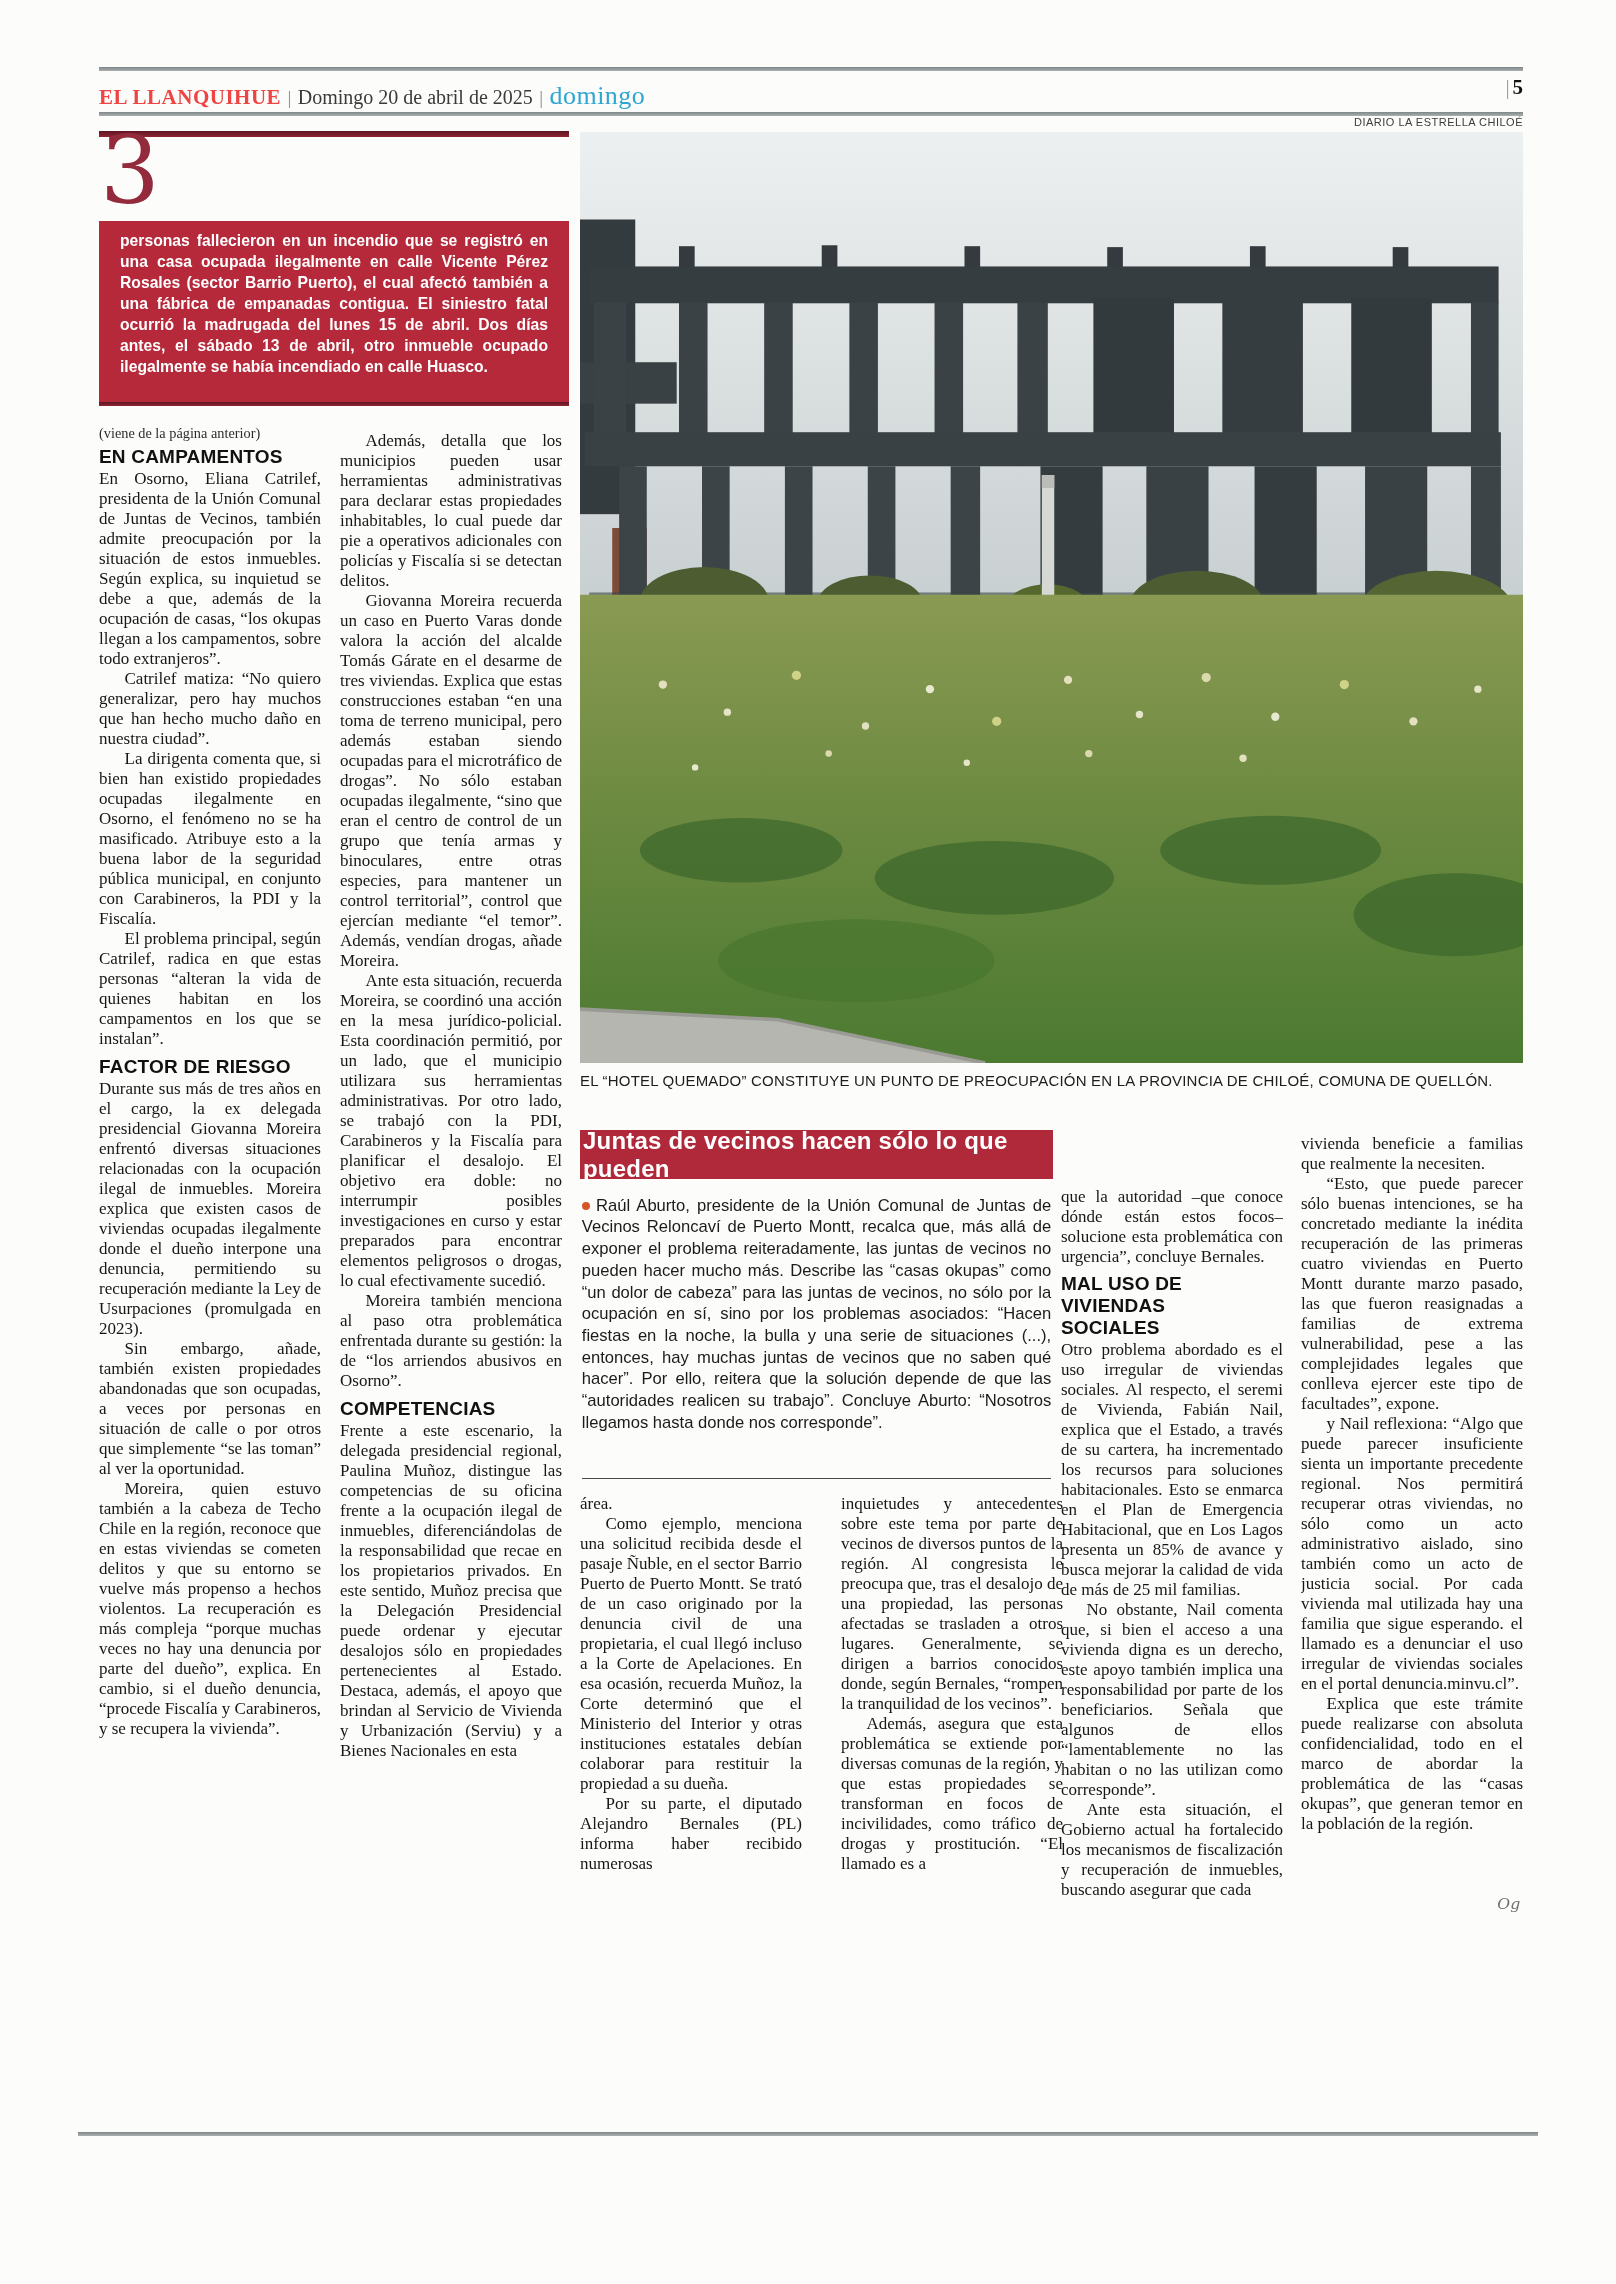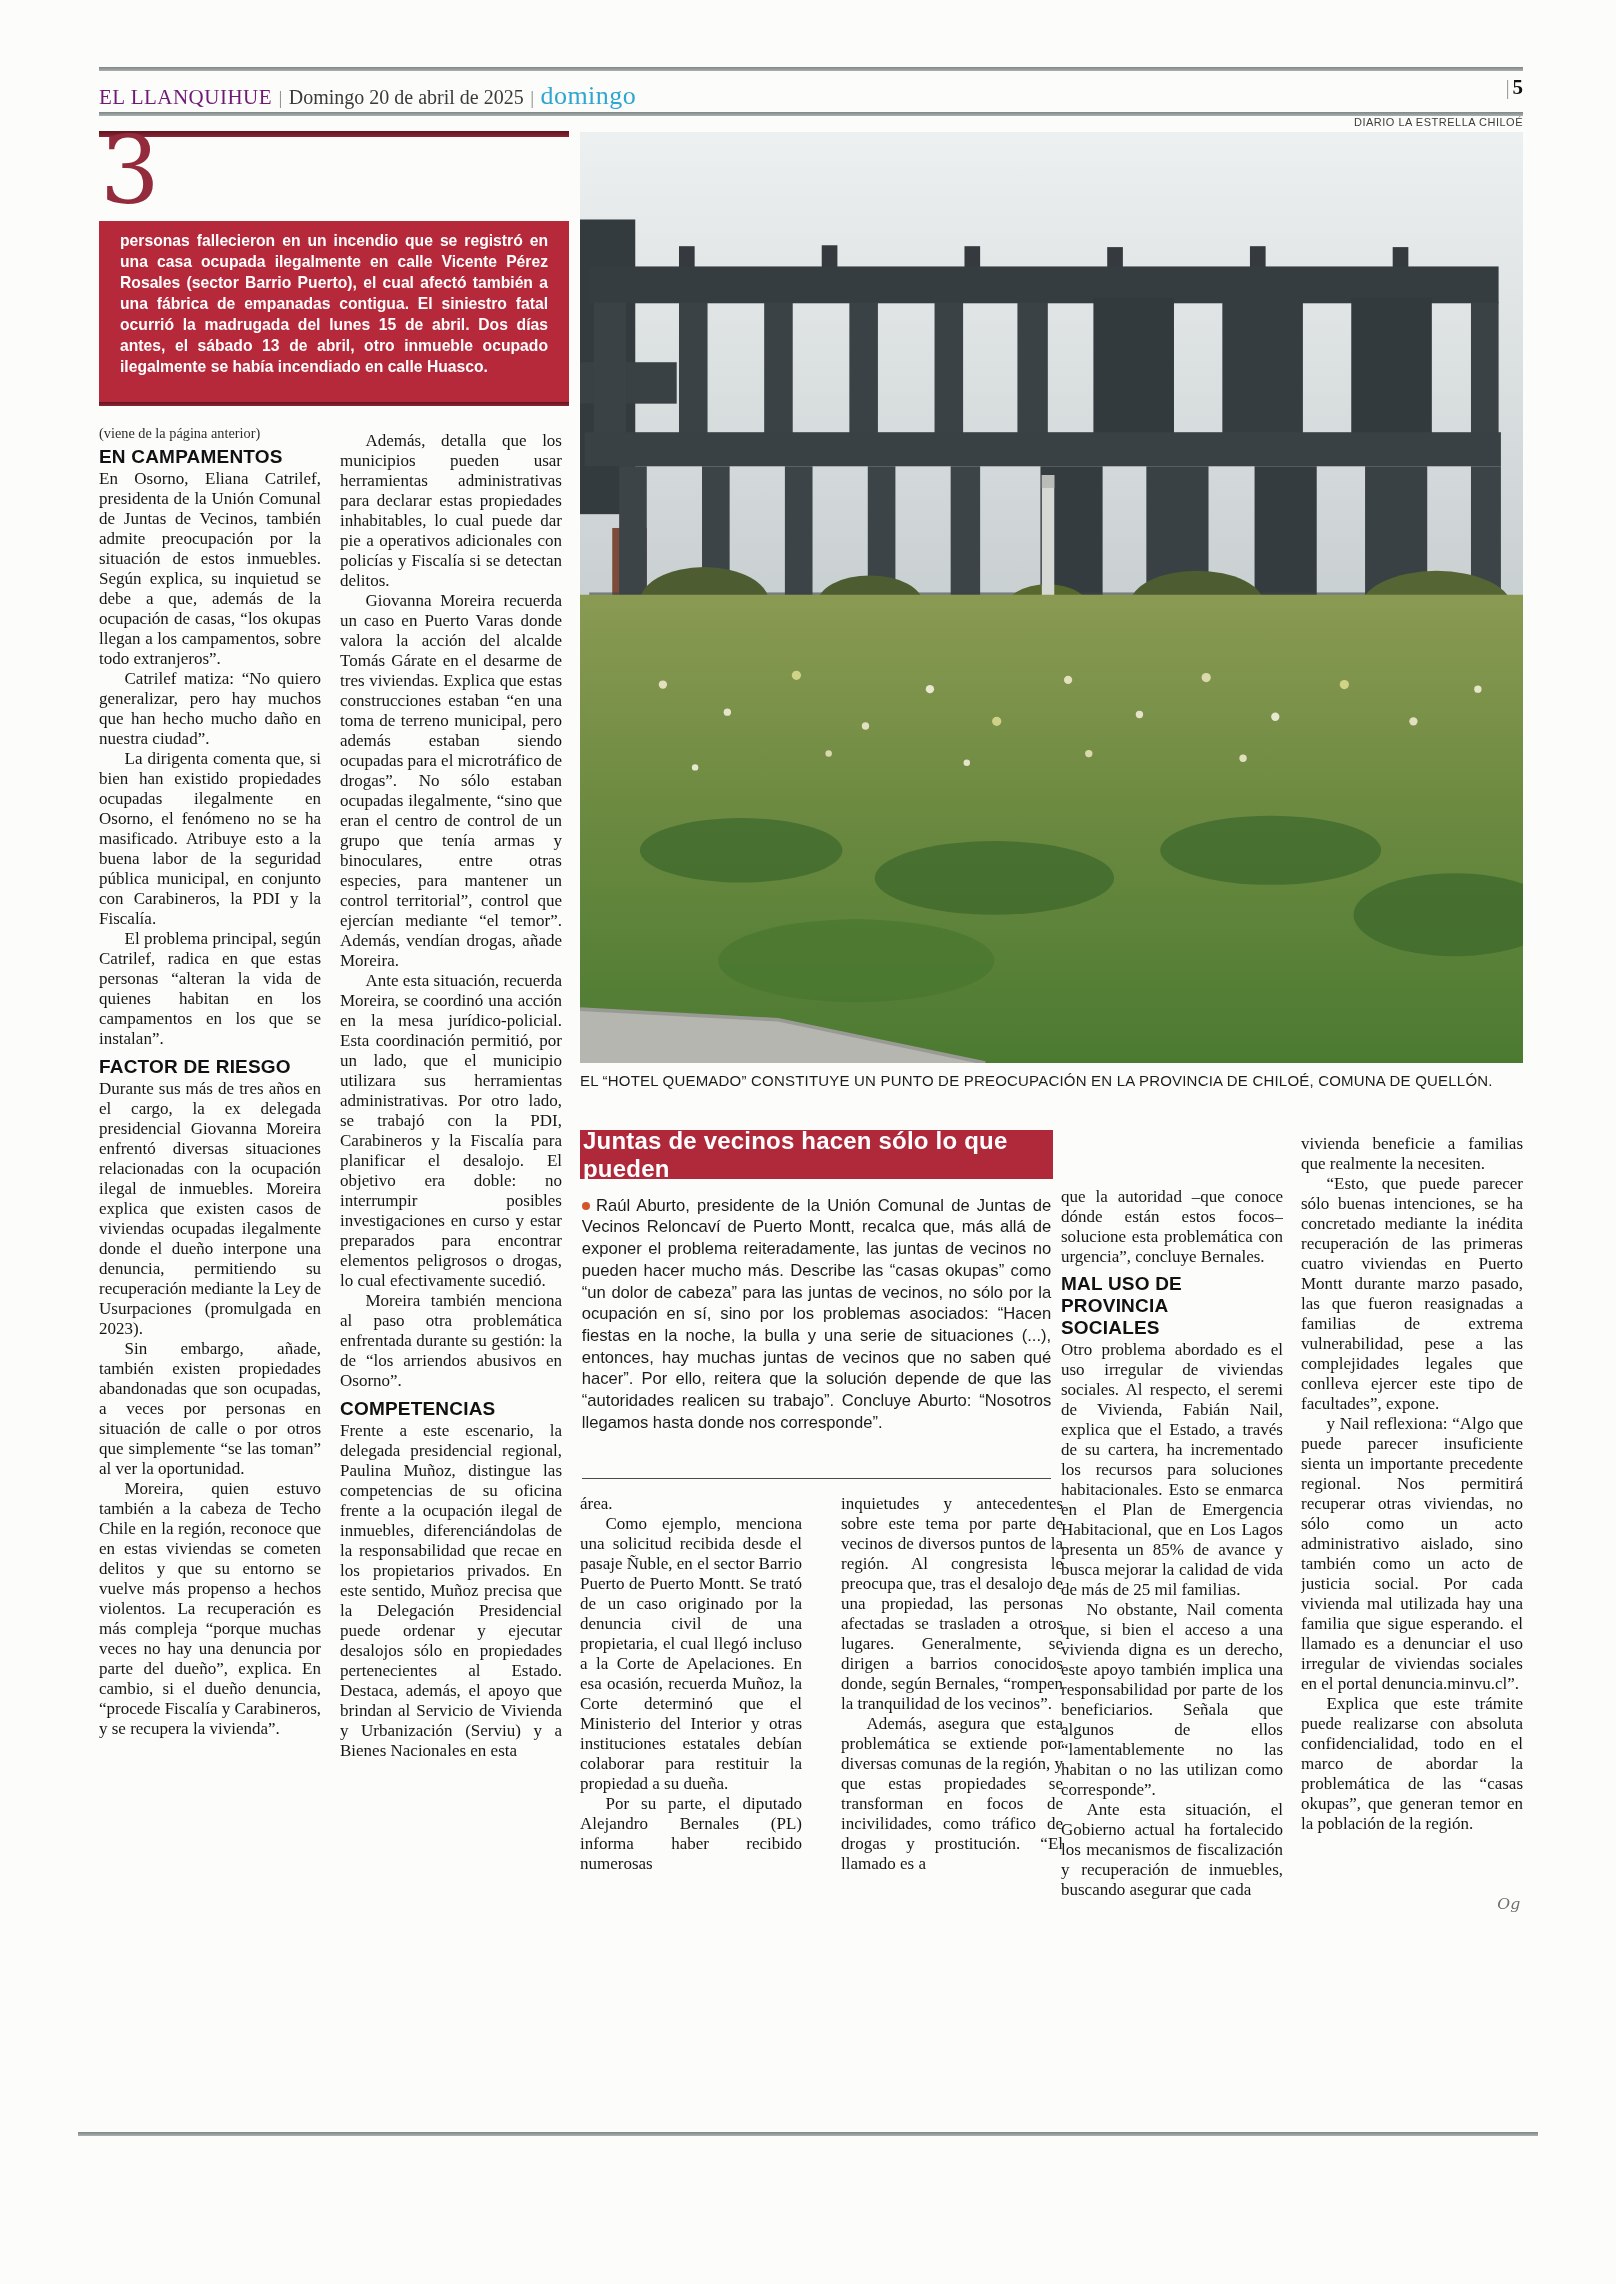--- a/index.html
+++ b/index.html
@@ -2,21 +2,21 @@
 <html lang="es" style="font-size:7.4px"><head>
 <meta charset="utf-8">
 <style>
   html,body{margin:0;padding:0;background:#e9e9e6;}
   .page{position:relative;width:1616px;height:2284px;background:#fcfcfa;font-family:"Liberation Serif",serif;color:#1a1a1a;overflow:hidden;}
   .abs{position:absolute;}
 
   
   .rule-gray{background:linear-gradient(#7f8687,#aab0b0);height:4.1px;}
   .hdr-line{top:74px;left:99px;width:1424px;height:28px;display:flex;align-items:baseline;}
-  .hdr-brand{font-size:21px;font-weight:400;letter-spacing:0.5px;color:#701a75;margin-top:11px;}
+  .hdr-brand{font-size:21px;font-weight:700;letter-spacing:0.5px;color:#ef4444;margin-top:11px;}
   .hdr-sep{font-size:19.3px;color:#8b8b8b;padding:0 6.4px;font-weight:400;}
   .hdr-date{font-size:20px;color:#3a3a3a;}
   .hdr-section{font-size:26px;font-weight:400;color:#2ea6d2;letter-spacing:0.5px;}
   .hdr-page{position:absolute;right:0;top:0.9px;font-size:21px;font-weight:700;color:#111;}
   .hdr-page .bar{font-weight:400;color:#9a9a9a;padding-right:2.8px;}
   .credit{top:116px;left:580px;width:943px;text-align:right;font-family:"Liberation Sans",sans-serif;font-size:11px;letter-spacing:0.5px;color:#3c3c3c;}
 
   
   .rule-red{background:linear-gradient(#5f1622,#8e2433);height:5.5px;}
   .big-number{top:130px;left:100px;font-family:"DejaVu Serif",serif;font-size:94px;line-height:81px;font-weight:400;color:#942b3c;}
@@ -213,21 +213,21 @@
     <p class="para ind">Por su parte, el diputado Alejandro Bernales (PL) informa haber recibido numerosas</p>
   </div>
 
   <div class="col" style="top:1494px;left:841px;height:420px;">
     <p class="para">inquietudes y antecedentes sobre este tema por parte de vecinos de diversos puntos de la región. Al congresista le preocupa que, tras el desalojo de una propiedad, las personas afectadas se trasladen a otros lugares. Generalmente, se dirigen a barrios conocidos donde, según Bernales, “rompen la tranquilidad de los vecinos”.</p>
     <p class="para ind">Además, asegura que esta problemática se extiende por diversas comunas de la región, y que estas propiedades se transforman en focos de incivilidades, como tráfico de drogas y prostitución. “El llamado es a</p>
   </div>
 
   <div class="col" style="top:1187px;left:1061px;height:781px;">
     <p class="para">que la autoridad –que conoce dónde están estos focos– solucione esta problemática con urgencia”, concluye Bernales.</p>
-    <h3 class="subhead tight">MAL USO DE PROVINCIA SOCIALES</h3>
+    <h3 class="subhead tight">MAL USO DE VIVIENDAS SOCIALES</h3>
     <p class="para">Otro problema abordado es el uso irregular de viviendas sociales. Al respecto, el seremi de Vivienda, Fabián Nail, explica que el Estado, a través de su cartera, ha incrementado los recursos para soluciones habitacionales. Esto se enmarca en el Plan de Emergencia Habitacional, que en Los Lagos presenta un 85% de avance y busca mejorar la calidad de vida de más de 25 mil familias.</p>
     <p class="para ind">No obstante, Nail comenta que, si bien el acceso a una vivienda digna es un derecho, este apoyo también implica una responsabilidad por parte de los beneficiarios. Señala que algunos de ellos “lamentablemente no las habitan o no las utilizan como corresponde”.</p>
     <p class="para ind">Ante esta situación, el Gobierno actual ha fortalecido los mecanismos de fiscalización y recuperación de inmuebles, buscando asegurar que cada</p>
   </div>
 
   <div class="col" style="top:1134px;left:1301px;height:781px;">
     <p class="para">vivienda beneficie a familias que realmente la necesiten.</p>
     <p class="para ind">“Esto, que puede parecer sólo buenas intenciones, se ha concretado mediante la inédita recuperación de las primeras cuatro viviendas en Puerto Montt durante marzo pasado, las que fueron reasignadas a familias de extrema vulnerabilidad, pese a las complejidades legales que conlleva ejercer este tipo de facultades”, expone.</p>
     <p class="para ind">y Nail reflexiona: “Algo que puede parecer insuficiente sienta un importante precedente regional. Nos permitirá recuperar otras viviendas, no sólo como un acto administrativo aislado, sino también como un acto de justicia social. Por cada vivienda mal utilizada hay una familia que sigue esperando. el llamado es a denunciar el uso irregular de viviendas sociales en el portal denuncia.minvu.cl”.</p>
     <p class="para ind">Explica que este trámite puede realizarse con absoluta confidencialidad, todo en el marco de abordar la problemática de las “casas okupas”, que generan temor en la población de la región.</p>

